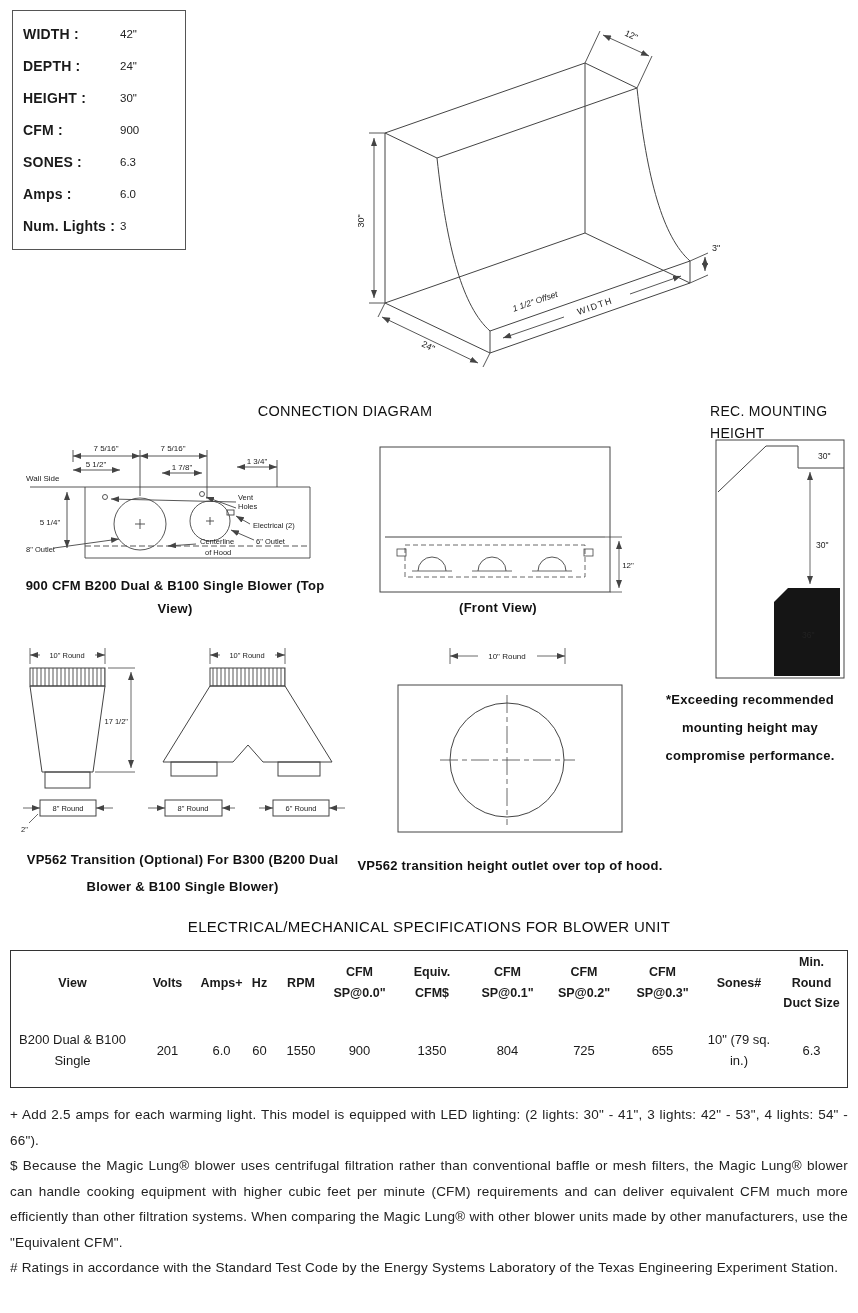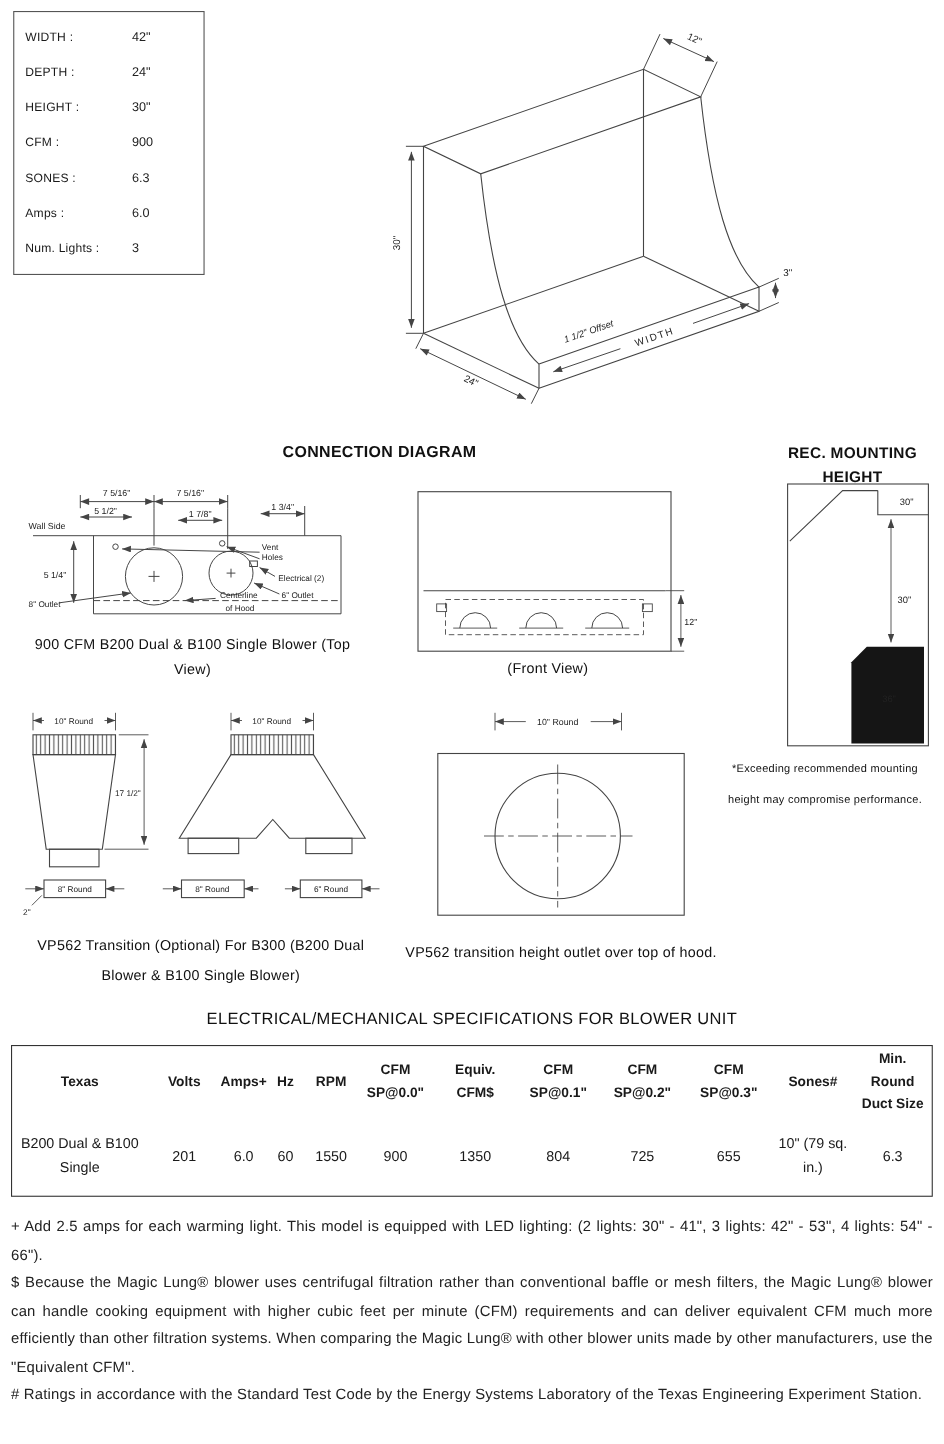--- a/index.html
+++ b/index.html
@@ -5,26 +5,26 @@
   * { margin:0; padding:0; box-sizing:border-box; }
   html,body { background:#fff; }
   body { font-family:"Liberation Sans", sans-serif; color:#1a1a1a; }
   .page { position:relative; width:858px; height:1313px; background:#fff; overflow:hidden; }
   .abs { position:absolute; }
   svg text { font-family:"Liberation Sans", sans-serif; fill:#222; }
 
   
   .specbox { position:absolute; left:12px; top:10px; width:174px; border:1px solid #555; padding:7px 4px 7px 10px; background:#fff; }
   .specrow { display:flex; align-items:center; height:32px; }
-  .speclabel { font-weight:400; font-size:11px; width:97px; letter-spacing:.2px; }
+  .speclabel { font-weight:700; font-size:14px; width:97px; letter-spacing:.2px; }
   .specvalue { font-size:11.5px; color:#222; }
 
   
-  .h-bold { position:absolute; font-weight:700; color:#111; letter-spacing:.3px; }
-  .caption { position:absolute; font-size:13px; color:#111; text-align:center; letter-spacing:.25px; }
+  .h-bold { position:absolute; font-weight:400; color:#111; letter-spacing:.3px; }
+  .caption { position:absolute; font-size:13px; color:#111; text-align:center; letter-spacing:.25px;font-weight:bold; }
 
   
   .elec-title { position:absolute; left:0; top:918px; width:858px; text-align:center; font-weight:400; font-size:15px; letter-spacing:.3px; color:#111; }
   .spec-table { position:absolute; left:10px; top:950px; width:838px; border:1px solid #333; display:grid;
                 grid-template-columns:123px 67px 41px 35px 48px 69px 76px 75px 78px 79px 74px 71px; background:#fff; }
   .th, .td { display:flex; flex-direction:column; align-items:center; justify-content:center; text-align:center; padding:0 2px; }
   .th { height:64px; font-weight:700; font-size:12.5px; line-height:1.65; }
   .td { height:72px; font-size:13px; line-height:1.6; }
 
   
@@ -111,21 +111,21 @@
       <text x="24" y="216" text-anchor="middle" transform="rotate(-90 24 216)">30"</text>
       <text x="290" y="33" text-anchor="middle" transform="rotate(25 290 33)">12"</text>
       <text x="372" y="246">3"</text>
       <text x="87" y="344" text-anchor="middle" transform="rotate(26 87 344)">24"</text>
       <text x="256" y="304" text-anchor="middle" letter-spacing="1.5" transform="rotate(-19 256 304)">WIDTH</text>
       <text x="196" y="299" text-anchor="middle" font-size="8.5" font-style="italic" transform="rotate(-19 196 299)">1 1/2" Offset</text>
     </g>
   </svg>
 
   <div class="h-bold" style="left:180px;top:403px;width:330px;text-align:center;font-size:14.5px">CONNECTION DIAGRAM</div>
-  <div class="h-bold" style="left:710px;top:401px;width:130px;text-align:center;font-size:14px;line-height:1.55">REC. MOUNTING HEIGHT</div>
+  <div class="h-bold" style="left:710px;top:401px;width:130px;text-align:left;font-size:14px;line-height:1.55">REC. MOUNTING HEIGHT</div>
 
   <svg class="abs" style="left:10px;top:440px" width="345" height="150" viewBox="0 0 345 150">
     <g stroke="#444" stroke-width="0.9" fill="none">
       <path d="M20,47 L300,47"></path>
       <path d="M75,47 L75,118 L300,118 L300,47"></path>
       <path d="M63,10 L63,22"></path>
         <path d="M130,10 L130,22"></path>
         <path d="M197,10 L197,22"></path>
       <path d="M63,16 L130,16" marker-start="url(#ahr)" marker-end="url(#ah)"></path>
       <path d="M130,16 L197,16" marker-start="url(#ahr)" marker-end="url(#ah)"></path>
@@ -195,21 +195,21 @@
       <path d="M4,54 L52,8 L84,8 M84,8 L84,30 L130,30"></path>
       <path d="M96,34 L96,146" marker-start="url(#ahr)" marker-end="url(#ah)" stroke-width="0.8"></path>
     </g>
     <path d="M60,164 L74,150 L126,150 L126,238 L60,238 Z" fill="#151515" stroke="none"></path>
     <g font-size="8.5">
       <text x="104" y="21">30"</text>
       <text x="102" y="110">30"</text>
       <text x="88" y="200" fill="#ffffff">36"</text>
     </g>
   </svg>
-  <div class="caption" style="left:652px;top:686px;width:196px;font-size:10px;line-height:28px">*Exceeding recommended mounting height may compromise performance.</div>
+  <div class="caption" style="left:652px;top:686px;width:196px;font-size:13px;line-height:28px">*Exceeding recommended mounting height may compromise performance.</div>
 
   <svg class="abs" style="left:15px;top:640px" width="350" height="200" viewBox="0 0 350 200">
     <defs>
       <pattern id="hatch" width="4" height="8" patternUnits="userSpaceOnUse">
         <path d="M2,0 L2,8" stroke="#555" stroke-width="1"></path>
       </pattern>
     </defs>
     <g stroke="#444" stroke-width="1" fill="none">
 
       <rect x="15" y="28" width="75" height="18" fill="url(#hatch)"></rect>
@@ -261,21 +261,21 @@
       <path d="M117,55 L117,185 M50,120 L185,120" stroke-width="0.8" stroke-dasharray="18,4,5,4"></path>
     </g>
     <text x="117" y="19" font-size="8" text-anchor="middle">10" Round</text>
   </svg>
   <div class="caption" style="left:355px;top:858px;width:310px">VP562 transition height outlet over top of hood.</div>
 
   <div class="elec-title">ELECTRICAL/MECHANICAL SPECIFICATIONS FOR BLOWER UNIT</div>
 
   <div class="spec-table">
     <div class="th">
-        <div>Texas</div>
+        <div>View</div>
         <div></div>
       </div>
     <div class="th">
         <div>Volts</div>
         <div></div>
       </div>
     <div class="th">
         <div>Amps+</div>
         <div></div>
       </div>

